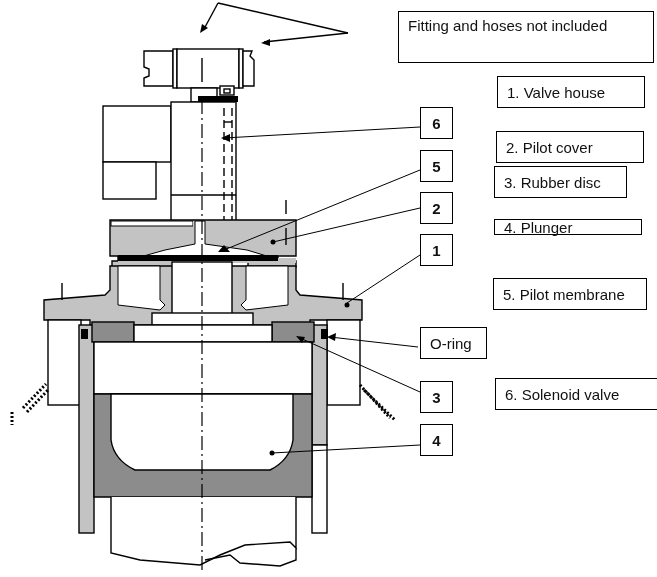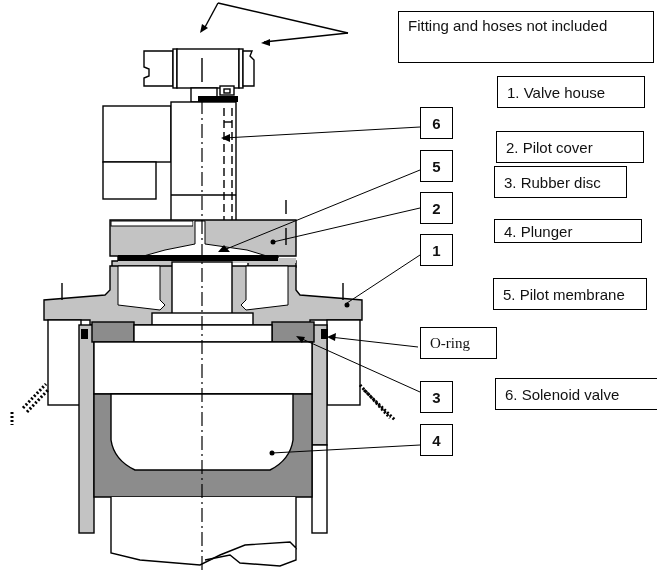--- a/index.html
+++ b/index.html
@@ -127,22 +127,22 @@
 </svg>
 
 <div class="box note" style="left:398px;top:11px;width:256px;height:52px;">
   <div>Fitting and hoses not included</div>
 </div>
 
 <div class="box num" style="left:420px;top:107px;width:33px;height:32px;">6</div>
 <div class="box num" style="left:420px;top:150px;width:33px;height:32px;">5</div>
 <div class="box num" style="left:420px;top:192px;width:33px;height:32px;">2</div>
 <div class="box num" style="left:420px;top:234px;width:33px;height:32px;">1</div>
-<div class="box legend" style="left:420px;top:327px;width:77px;height:32px;font-family:Liberation Serif, serif;">O-ring</div>
+<div class="box legend" style="left:420px;top:327px;width:67px;height:32px;">O-ring</div>
 <div class="box num" style="left:420px;top:381px;width:33px;height:32px;">3</div>
 <div class="box num" style="left:420px;top:424px;width:33px;height:32px;">4</div>
 
 <div class="box legend" style="left:497px;top:76px;width:148px;height:32px;">1. Valve house</div>
 <div class="box legend" style="left:496px;top:121px;width:148px;height:32px;margin-top:10px;">2. Pilot cover</div>
 <div class="box legend" style="left:494px;top:166px;width:133px;height:32px;">3. Rubber disc</div>
-<div class="box legend" style="left:494px;top:219px;width:148px;height:24px;">4. Plunger</div>
+<div class="box legend" style="left:494px;top:219px;width:148px;height:16px;">4. Plunger</div>
 <div class="box legend" style="left:493px;top:271px;width:154px;height:32px;margin-top:7px;">5. Pilot membrane</div>
 <div class="box legend" style="left:495px;top:378px;width:165px;height:32px;">6. Solenoid valve</div>
 
 </body></html>

